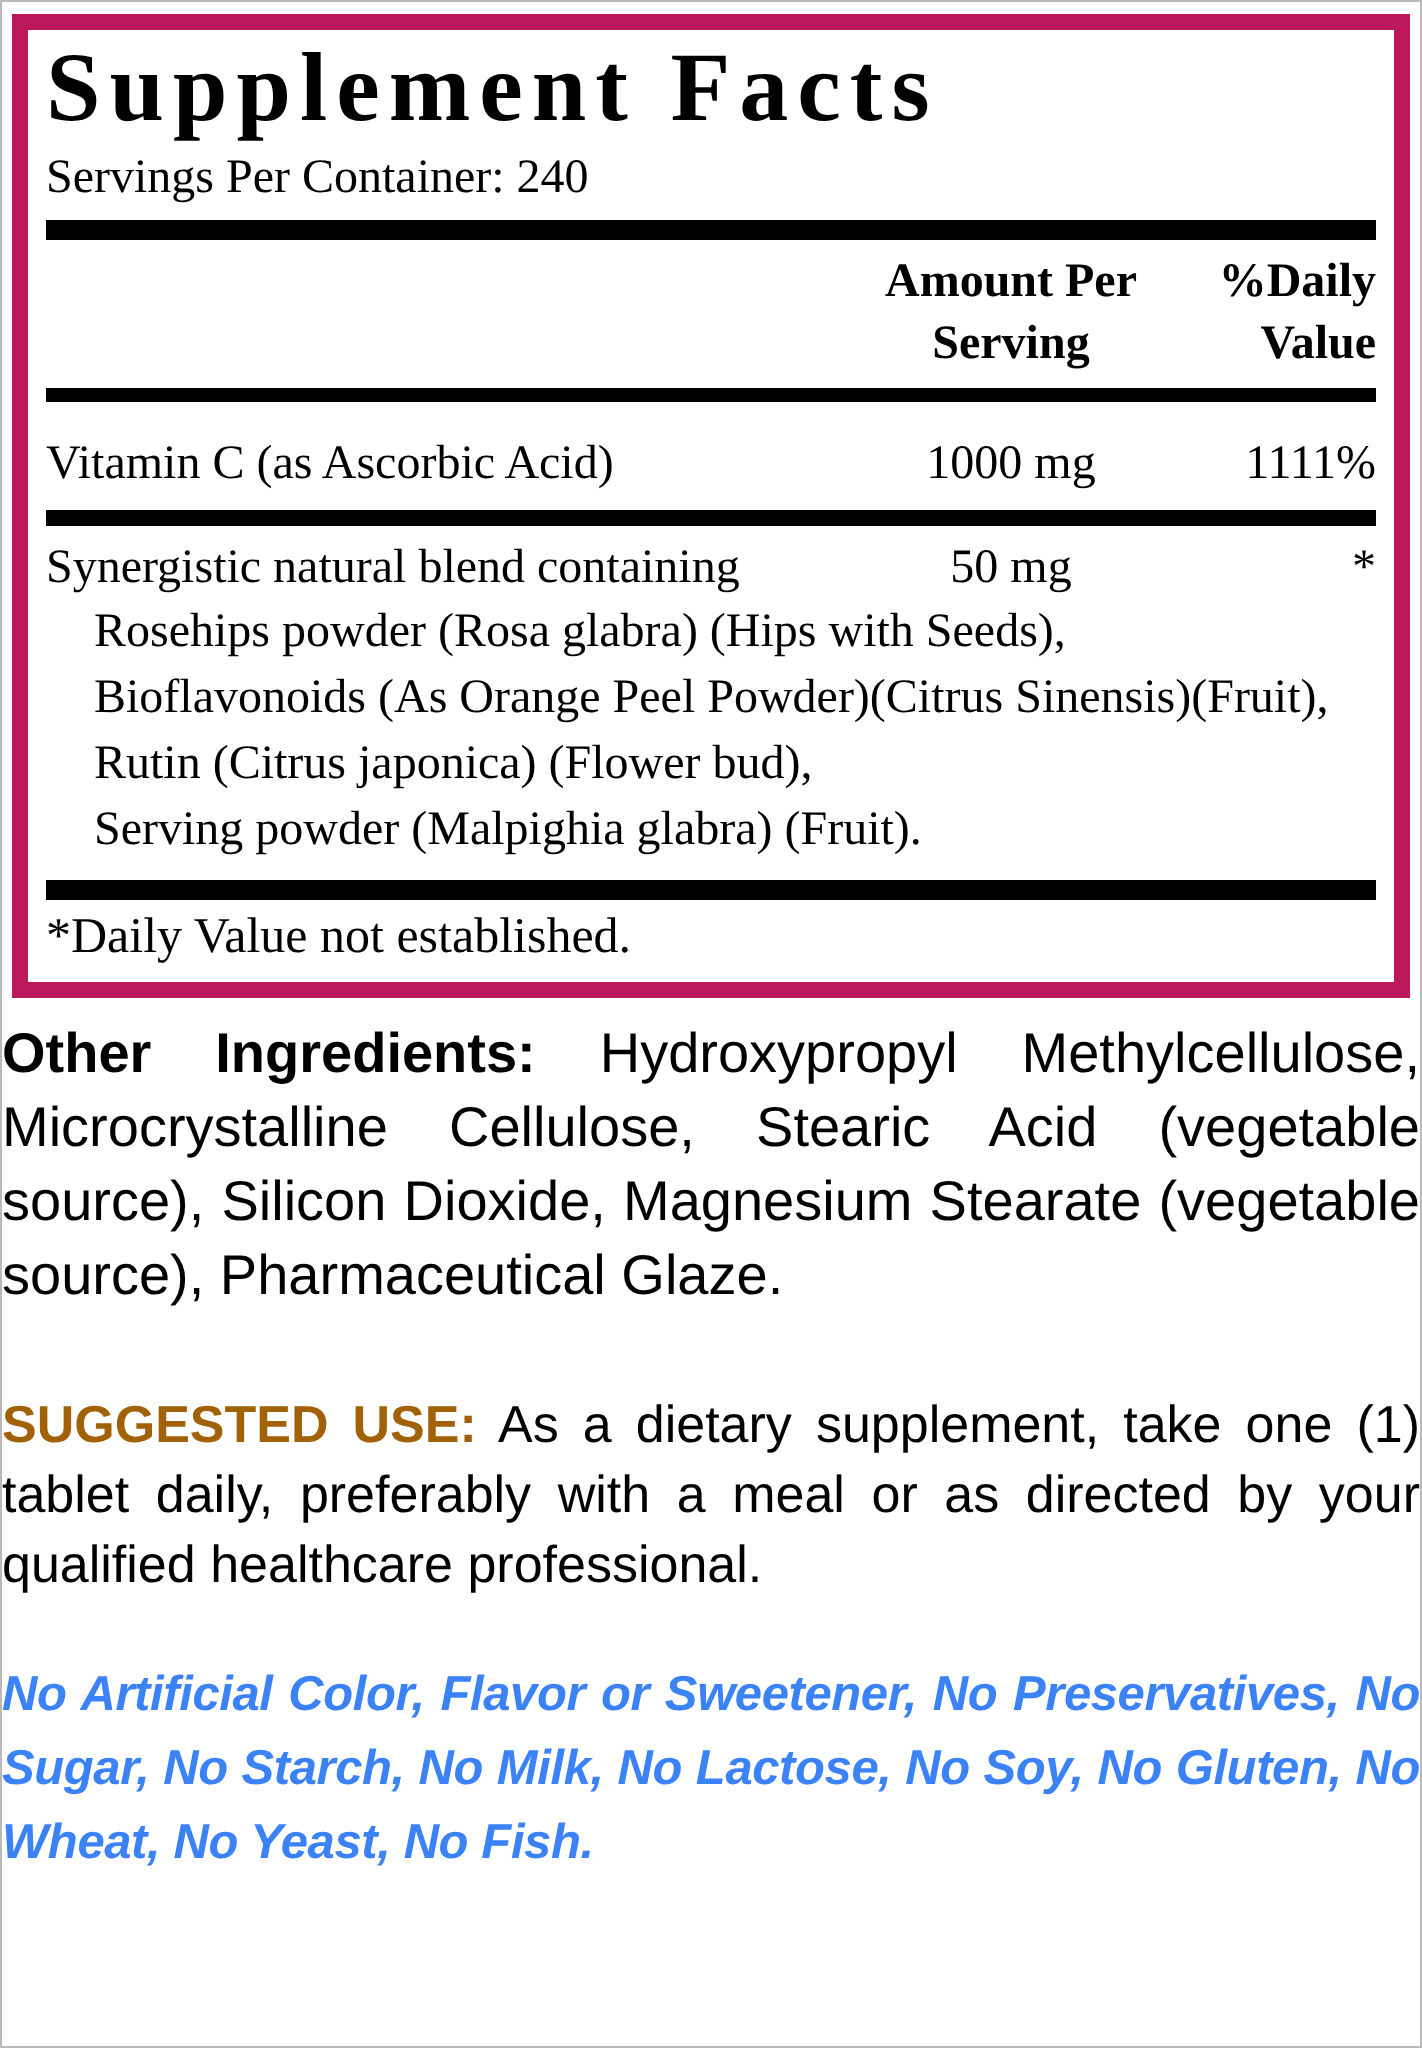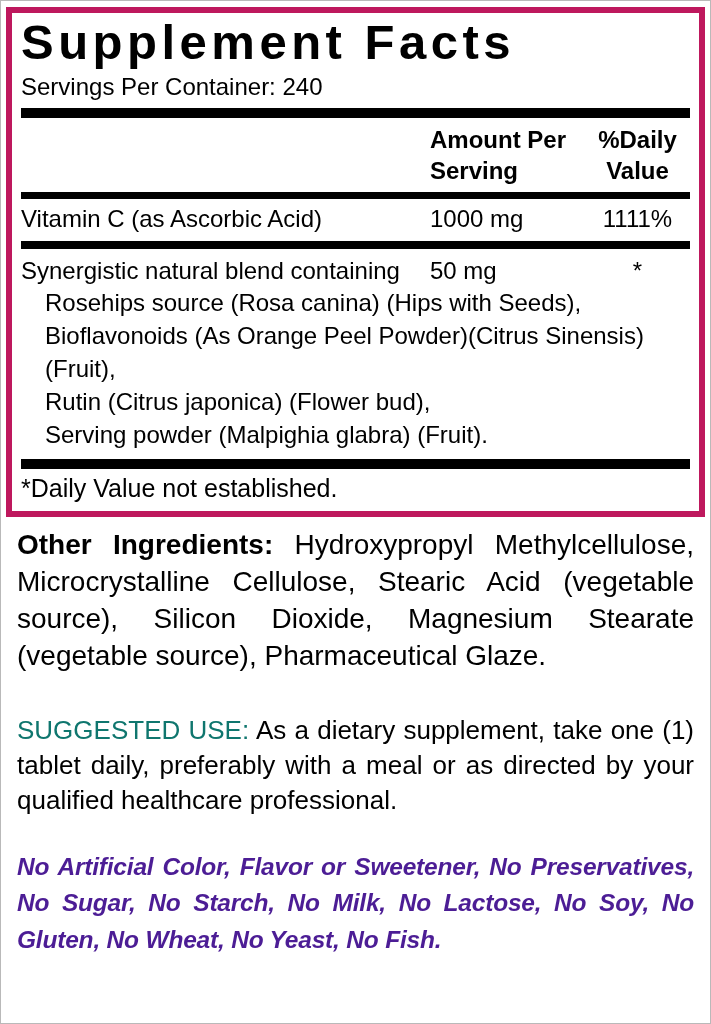--- a/index.html
+++ b/index.html
@@ -9,23 +9,24 @@
     font-family:"Liberation Sans", sans-serif;
     color:#000;
     box-sizing:border-box;
     border:1px solid #b9b9b9;
     overflow:hidden;
     position:relative;
   }
   
   .sf-panel{
     margin:6px 5px 0 5px;
-    border:6px solid #be185d;
+    border:8px solid #be185d;
     padding:0 9px 4px 9px;
     box-sizing:border-box;
+    font-family:Liberation Serif, serif;
   }
   .sf-title{
     font-size:49px;
     font-weight:bold;
     letter-spacing:4.5px;
     line-height:1.12;
     padding-top:2px;
     white-space:nowrap;
   }
   .sf-serving{
@@ -38,61 +39,61 @@
   .bar-med{height:7px;}
   .bar-row{height:8px;}
   
   .sf-row{
     display:flex;
     align-items:flex-start;
     font-size:24px;
     line-height:1.3;
   }
   .sf-col-name{flex:1;}
-  .sf-col-amt{width:155px;text-align:left;flex-shrink:0;}
-  .sf-col-dv{width:105px;text-align:center;flex-shrink:0;}
+  .sf-col-amt{width:155px;text-align:center;flex-shrink:0;}
+  .sf-col-dv{width:105px;text-align:right;flex-shrink:0;}
   .sf-header{font-weight:bold;padding:6px 0 6px 0;}
-  .sf-nutrient{padding:4px 0 6px 0;}
+  .sf-nutrient{padding:16px 0 6px 0;}
   .sf-blend{padding:6px 0 8px 0;}
   .blend-components div{
     padding-left:24px;
     font-size:24px;
     line-height:1.38;
   }
   .sf-footnote{
     font-size:25px;
     padding:5px 0 4px 0;
   }
   
   .para{
-    margin:0 16px;
+    margin:0 0;
     text-align:justify;
   }
   .other-ing{
     margin-top:10px;
     font-size:28px;
     line-height:1.32;
   }
   .other-ing .lead{font-weight:bold;}
   .suggested{
     margin-top:38px;
     font-size:26px;
     line-height:1.35;
   }
   .suggested .lead{
-    font-weight:normal;
-    color:#0f766e;
+    font-weight:bold;
+    color:#a16207;
   }
   .claims{
     margin-top:30px;
     font-size:24.5px;
     line-height:1.5;
     font-weight:bold;
     font-style:italic;
-    color:#4c1d95;
+    color:#3b82f6;
     letter-spacing:-0.2px;
   }
 </style>
 </head>
 <body>
 
 <div class="sf-panel">
   <div class="sf-title">Supplement Facts</div>
   <div class="sf-serving">
     <div>Servings Per Container: 240</div>
@@ -116,21 +117,21 @@
 
   <div class="bar bar-row"></div>
 
   <div class="sf-blend">
     <div class="sf-row">
       <div class="sf-col-name">Synergistic natural blend containing</div>
       <div class="sf-col-amt">50 mg</div>
       <div class="sf-col-dv">*</div>
     </div>
     <div class="blend-components">
-      <div>Rosehips source (Rosa canina) (Hips with Seeds),</div>
+      <div>Rosehips powder (Rosa glabra) (Hips with Seeds),</div>
       <div>Bioflavonoids (As Orange Peel Powder)(Citrus Sinensis)(Fruit),</div>
       <div>Rutin (Citrus japonica) (Flower bud),</div>
       <div>Serving powder (Malpighia glabra) (Fruit).</div>
     </div>
   </div>
 
   <div class="bar bar-thick" style="margin-top:0;"></div>
 
   <div class="sf-footnote">*Daily Value not established.</div>
 </div>

